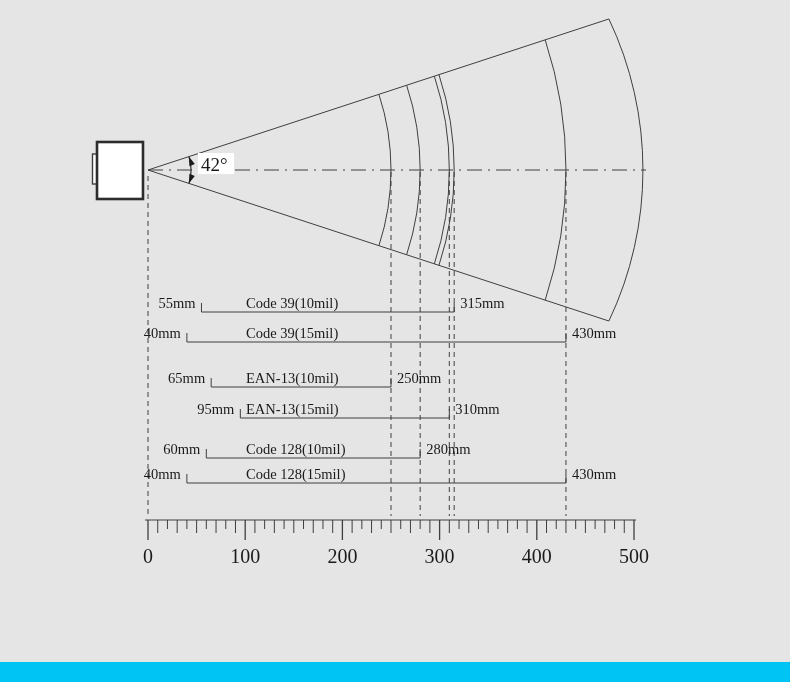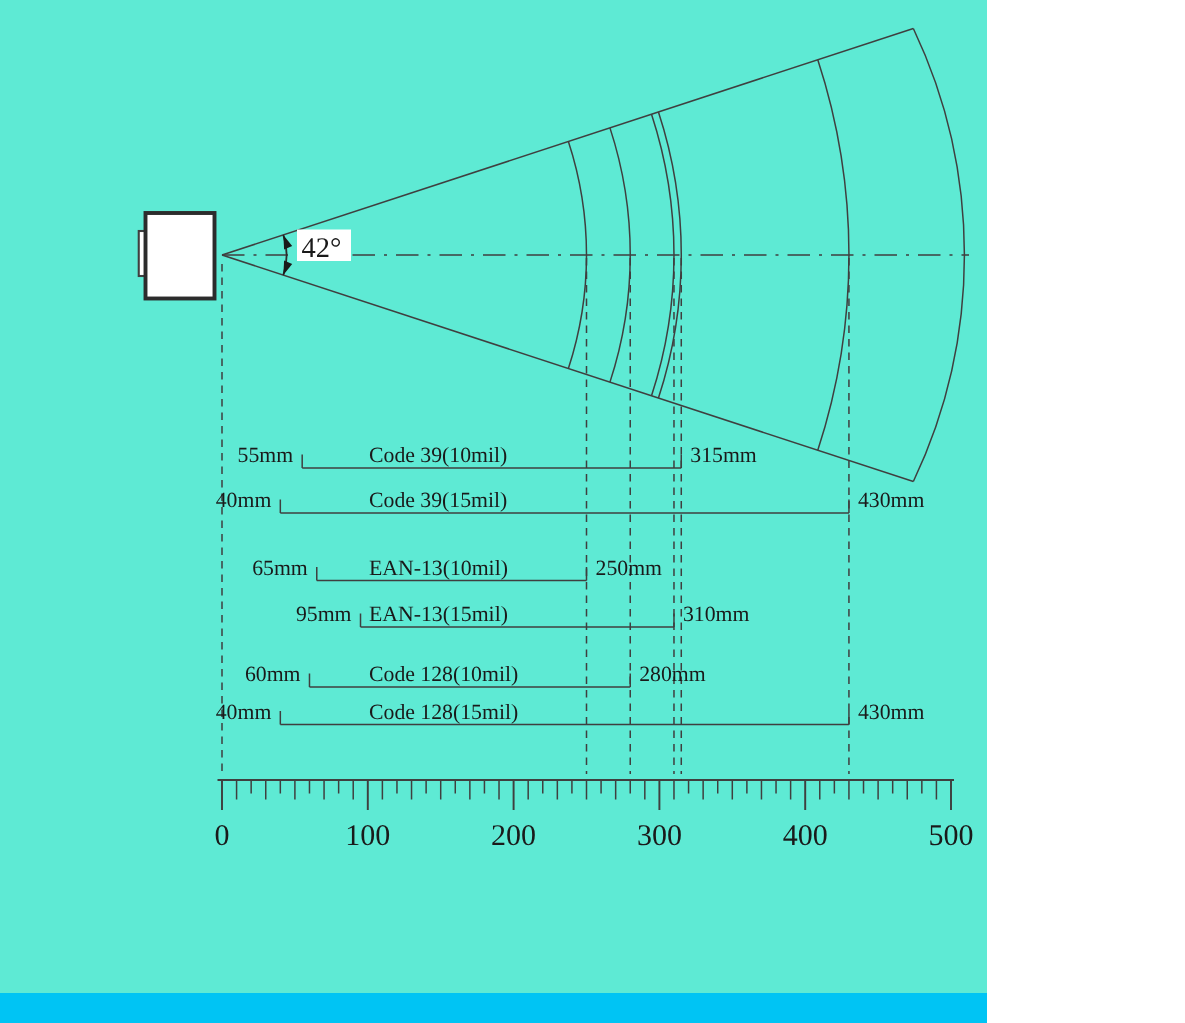--- a/index.html
+++ b/index.html
@@ -1,16 +1,16 @@
 <!DOCTYPE html>
 <html><head>
 <meta charset="utf-8">
 <style>
   html,body{margin:0;padding:0;background:#ffffff;}
-  .stage{position:relative;width:658px;height:682px;background:#5eead4;overflow:hidden;
+  .stage{position:relative;width:790px;height:682px;background:#e5e5e5;overflow:hidden;
          font-family:"Liberation Serif","DejaVu Serif",serif;}
   svg text{font-family:"Liberation Serif","DejaVu Serif",serif;fill:#1a1a1a;}
   .footer-bar{position:absolute;left:0;bottom:0;width:790px;height:20px;}
 </style>
 </head>
 <body>
 
 <div class="stage">
   <svg id="diagram" width="790" height="682" viewBox="0 0 790 682">
 

